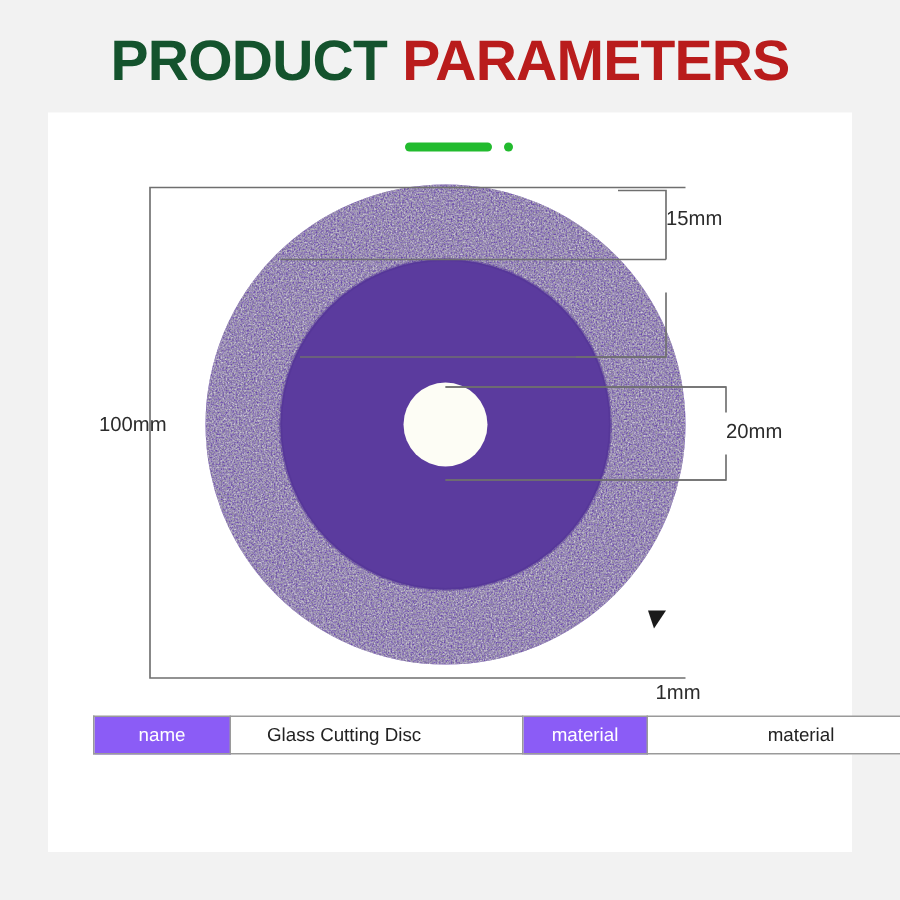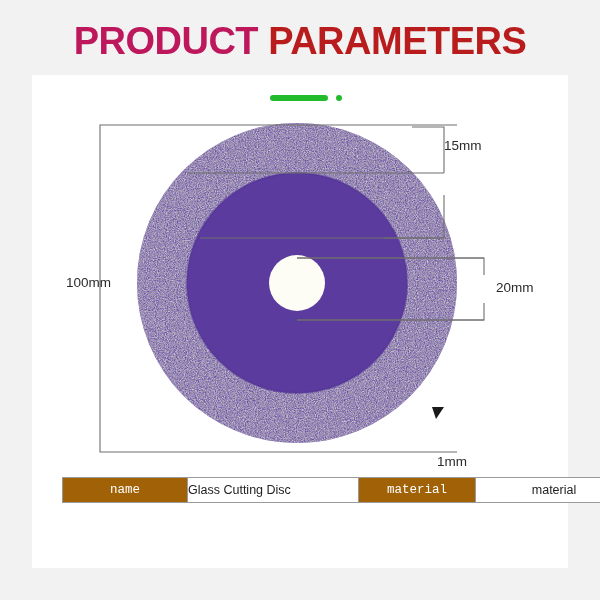--- a/index.html
+++ b/index.html
@@ -25,21 +25,21 @@
     left: 0;
     top: 22px;
     width: 600px;
     text-align: center;
     font-size: 38px;
     font-weight: bold;
     letter-spacing: -0.5px;
     white-space: nowrap;
     line-height: 1;
   }
-  .title .part-black { color: #be185d; text-align: right; }
+  .title .part-black { color: #14532d; text-align: right; }
   .title .part-green { color: #b91c1c; font-weight: bold; }
 
   
   .card {
     position: absolute;
     left: 32px;
     top: 75px;
     width: 536px;
     height: 493px;
     background: #ffffff;
@@ -85,21 +85,21 @@
   
   .dim-label {
     position: absolute;
     font-family: "Liberation Sans", sans-serif;
     font-size: 13.5px;
     color: #2b2b2b;
     white-space: nowrap;
   }
   .dim-100 { left: 34px; top: 200px; }
   .dim-15  { left: 412px; top: 63px; }
-  .dim-20  { left: 464px; top: 205px; text-align: center; }
+  .dim-20  { left: 452px; top: 205px; text-align: center; }
   .dim-1   { left: 405px; top: 338px; margin-top: 41px; }
 
   
   .spec-table {
     position: absolute;
     left: 30px;
     top: 402px;
     width: 484px;
     border-collapse: collapse;
     table-layout: fixed;
@@ -107,30 +107,29 @@
   .spec-table td {
     border: 1px solid #9a9a9a;
     height: 24px;
     font-size: 12.5px;
     color: #222222;
     padding: 0 6px;
     background: #ffffff;
     font-family: "Liberation Sans", sans-serif;
   }
   .spec-table td.hdr {
-    background: #a16207;
+    background: #8b5cf6;
     color: #ffffff;
     text-align: center;
     font-size: 12.5px;
-    padding: 0 19px;
-    font-family: Liberation Mono, monospace;
+    padding: 0 2px;
   }
   .spec-table td.val {
     text-align: left;
-    padding-left: 0;
+    padding-left: 24px;
   }
   .spec-table td.val-center {
     text-align: center;
   }
   .col-a { width: 86px; }
   .col-b { width: 164px; }
   .col-c { width: 78px; }
   .col-d { width: 156px; }
 </style>
 </head>

